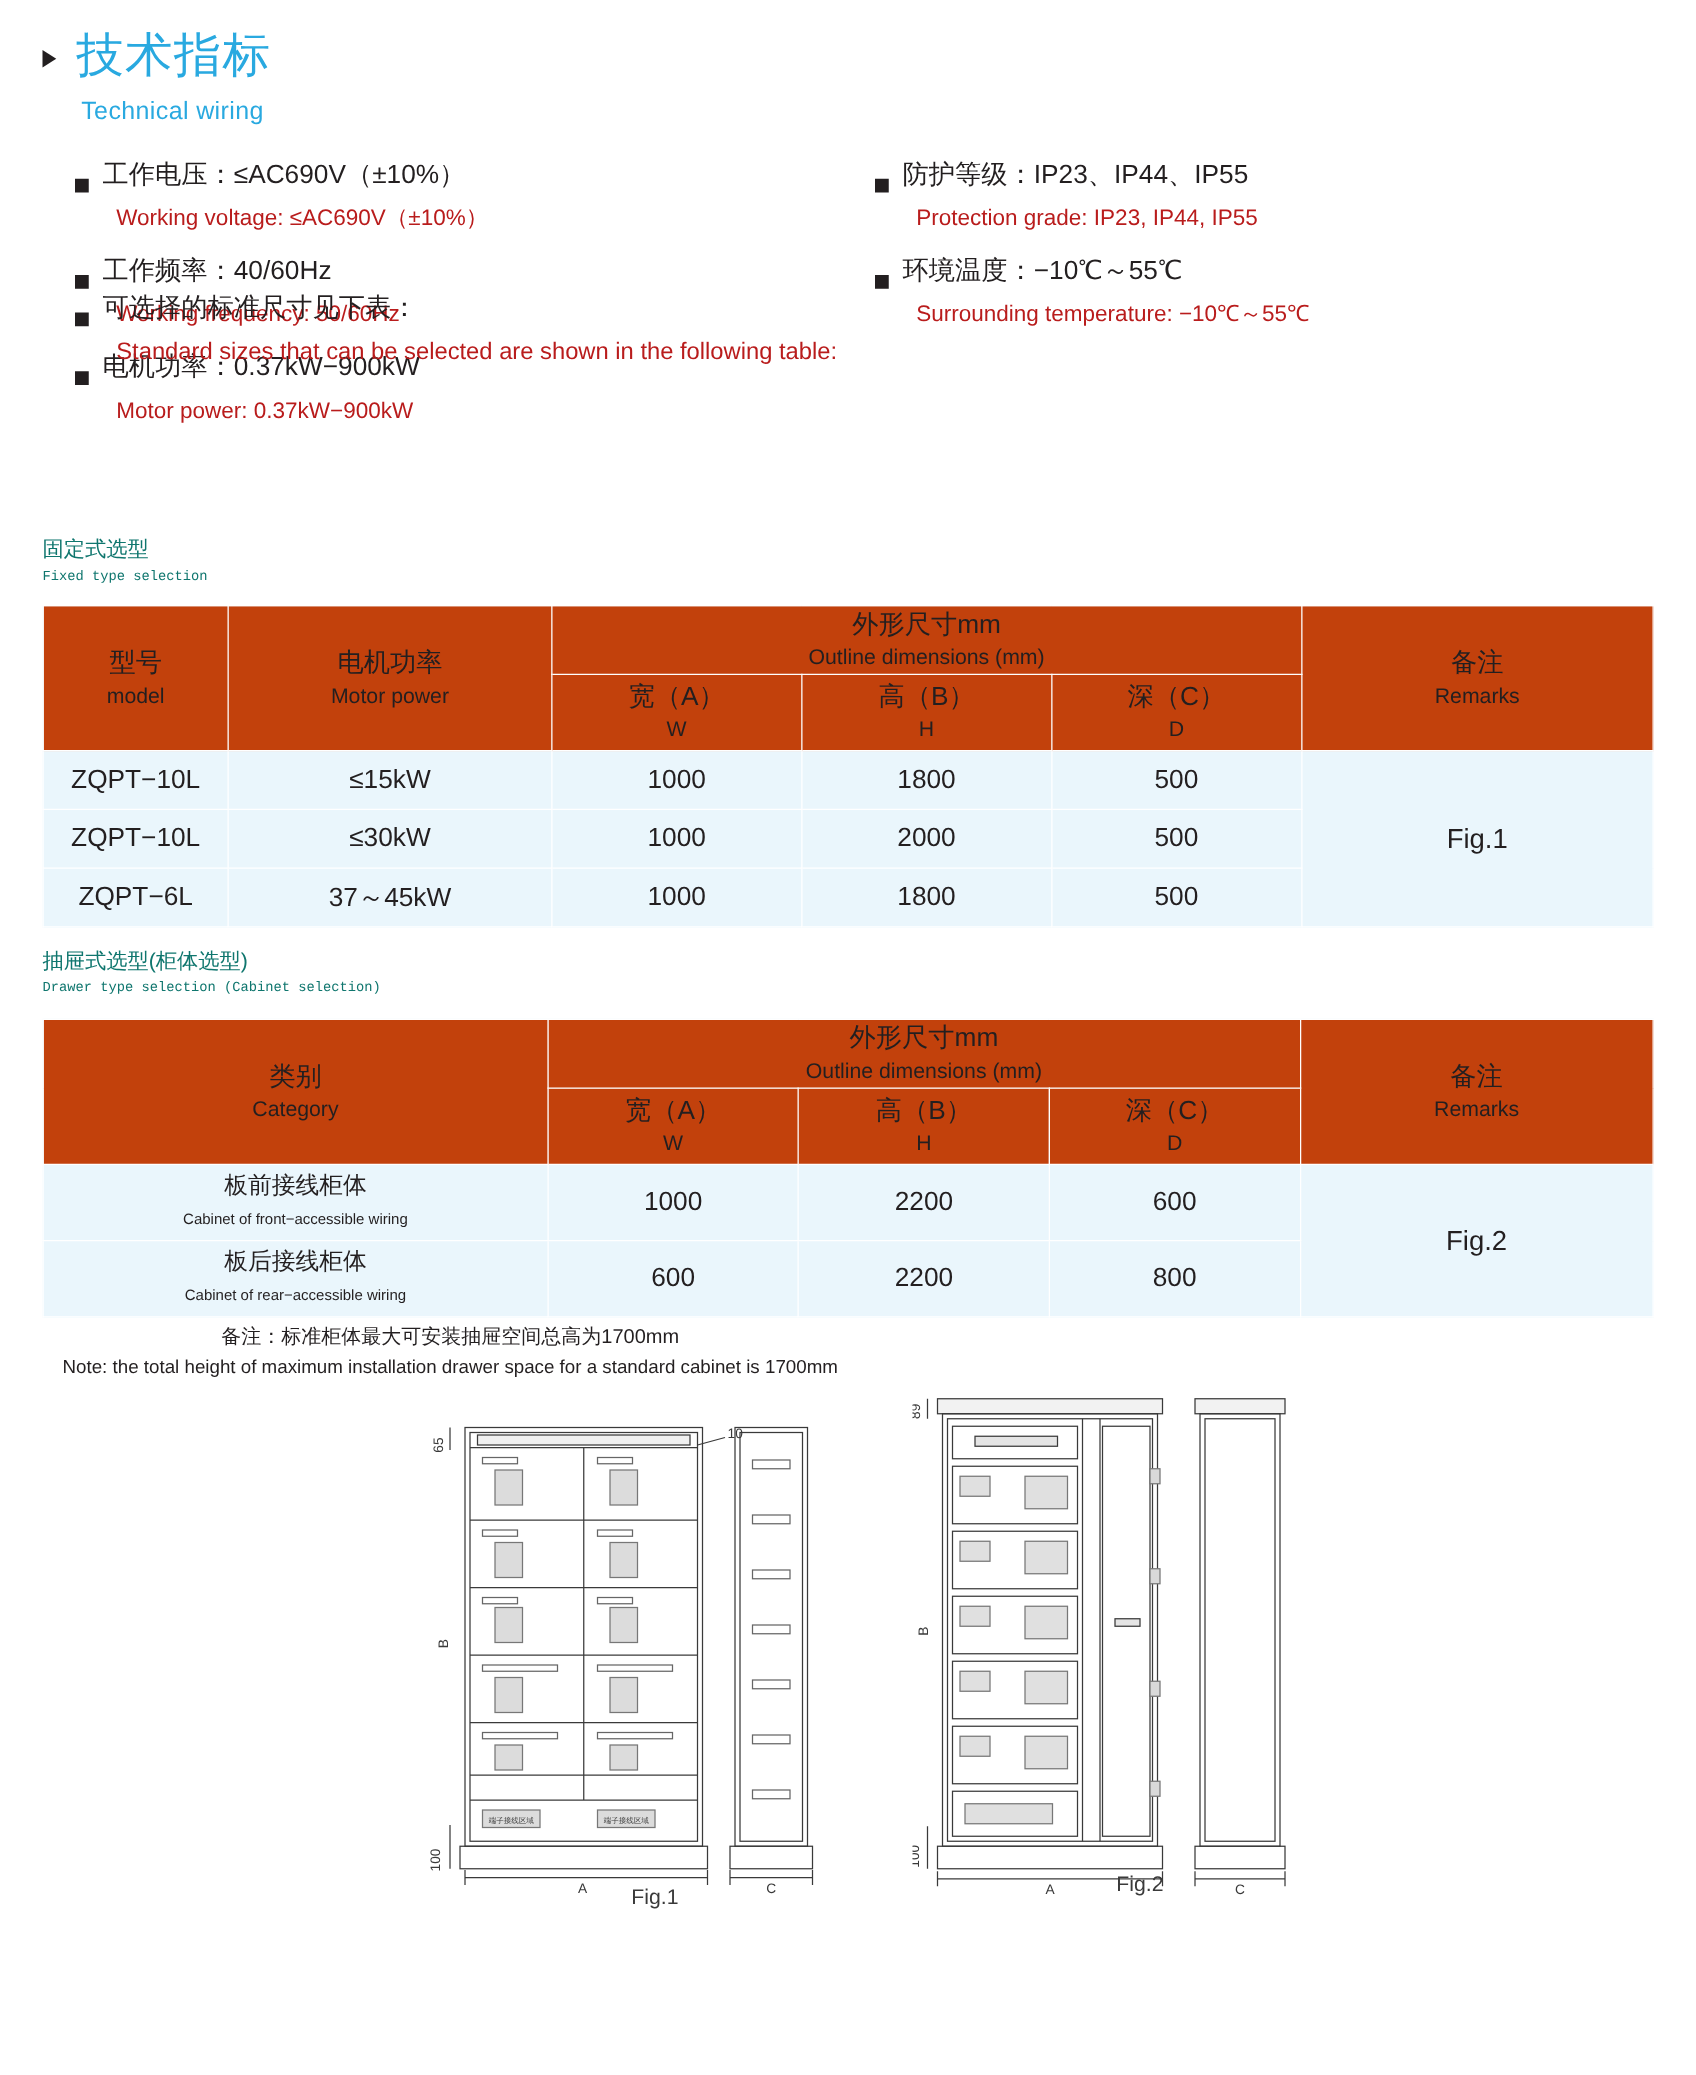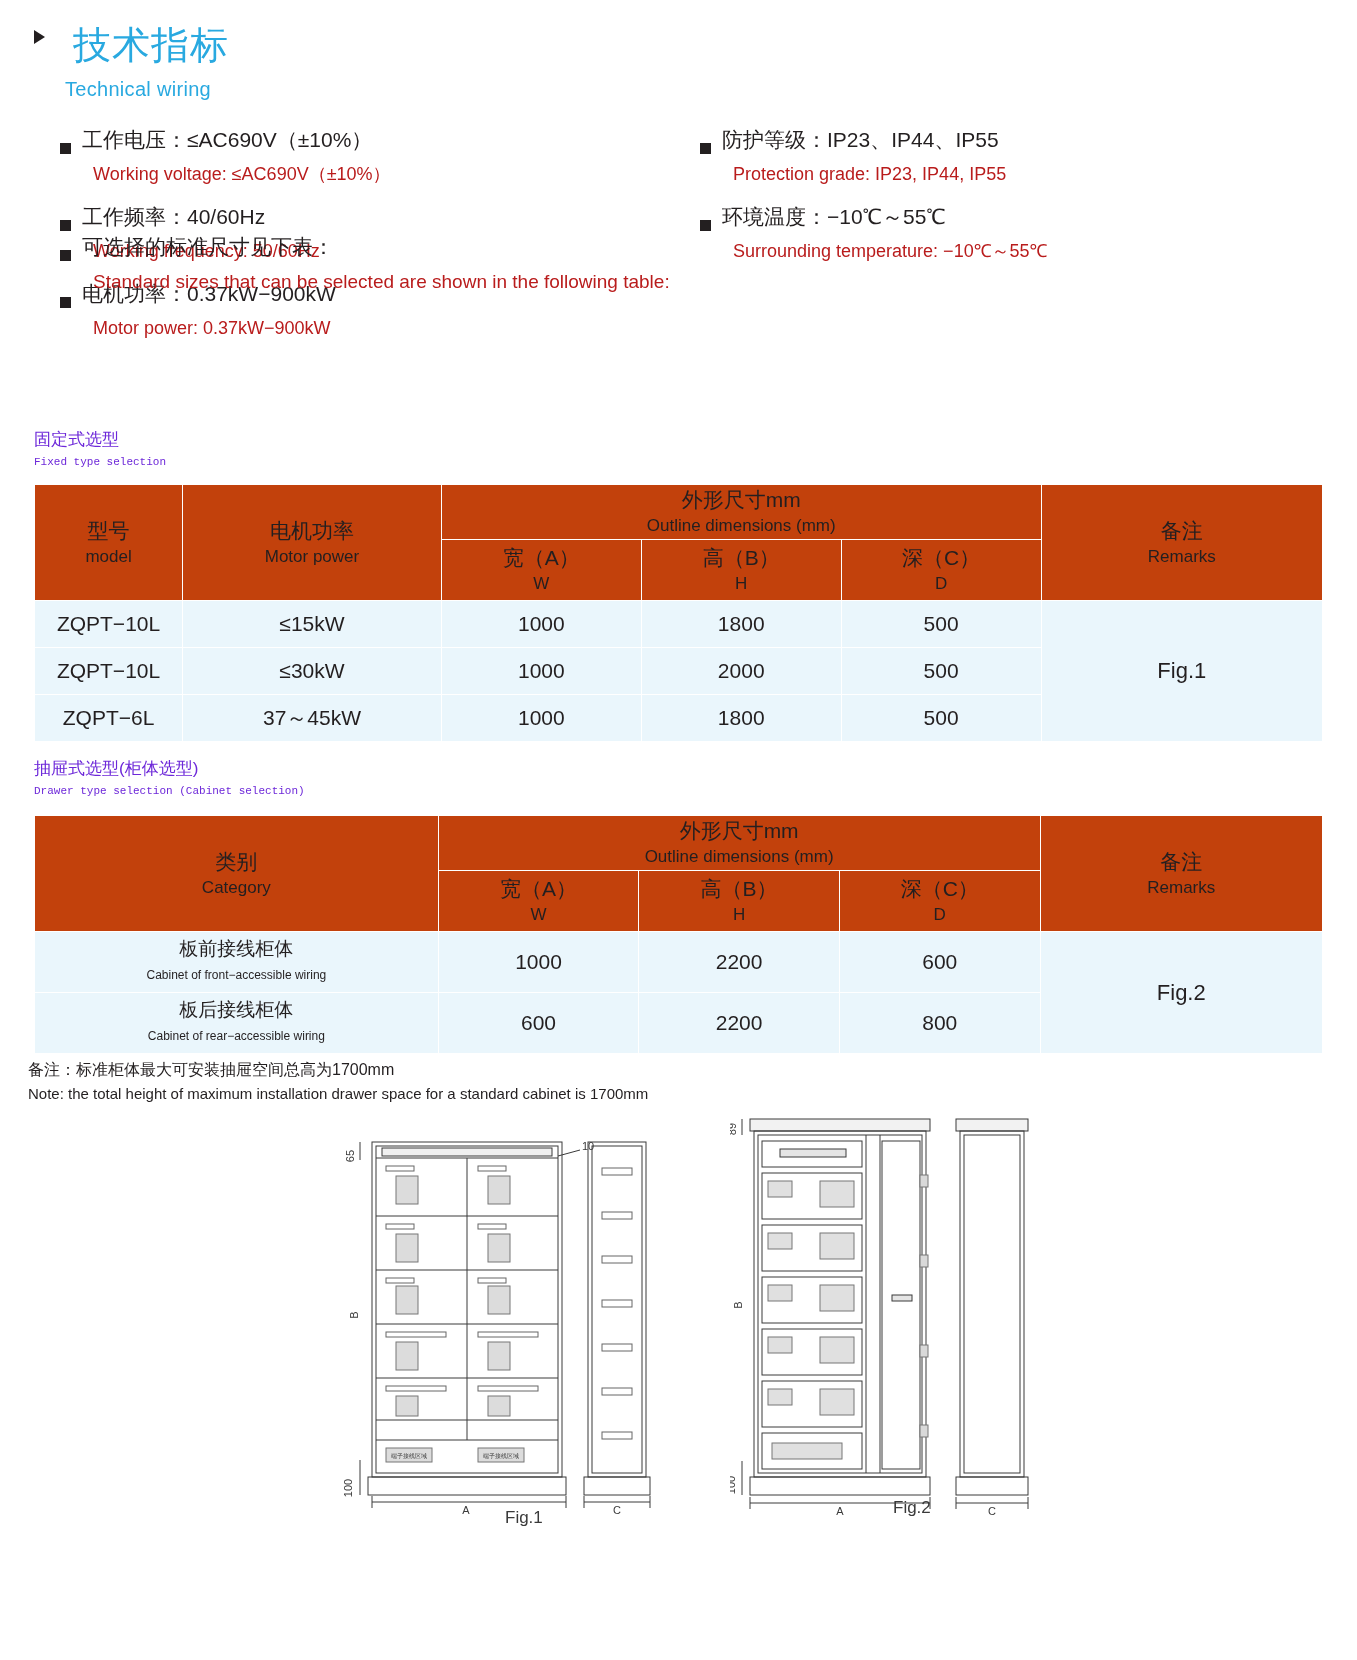--- a/index.html
+++ b/index.html
@@ -23,21 +23,21 @@
   }
 
   
   .header {
     position: absolute;
     left: 34px;
     top: 26px;
   }
   .header-row {
     display: flex;
-    gap: 12px;
+    align-items: center;
   }
   .tri-icon {
     width: 0;
     height: 0;
     border-left: 11px solid #231f20;
     border-top: 7px solid transparent;
     border-bottom: 7px solid transparent;
     margin-right: 16px;
     margin-top: 4px;
   }
@@ -97,21 +97,21 @@
   }
   .standard-note .spec-cn { font-size: 21px; }
   .standard-note .spec-en { font-size: 19px; margin-left: 33px; margin-top: 8px;}
 
   
   .tbl-caption {
     position: absolute;
     left: 34px;
     font-size: 17px;
     line-height: 23px;
-    color: #6d28d9;
+    color: #0f766e;
   }
   .tbl-caption .cn { font-size: 17px; }
   .tbl-caption .en { font-size: 11px; font-family: Liberation Mono, monospace; }
 
   
   table.spec-table {
     position: absolute;
     left: 34px;
     border-collapse: collapse;
     width: 1289px;
@@ -137,24 +137,25 @@
   .body-cell .cn { font-size: 19px; display:block; line-height: 26px;}
   .body-cell .en { font-size: 12px; display:block; line-height: 26px;}
   .remark-cell {
     background: #eaf6fc;
     font-size: 22px;
   }
 
   
   .note {
     position: absolute;
-    left: 28px;
+    left: 50px;
     font-size: 16px;
     line-height: 24px;
     color: #231f20;
+    text-align: center;
   }
   .note .en { font-size: 15px; }
 
   
   .figures {
     position: absolute;
     left: 0;
     top: 1100px;
     width: 1228px;
     height: 440px;

